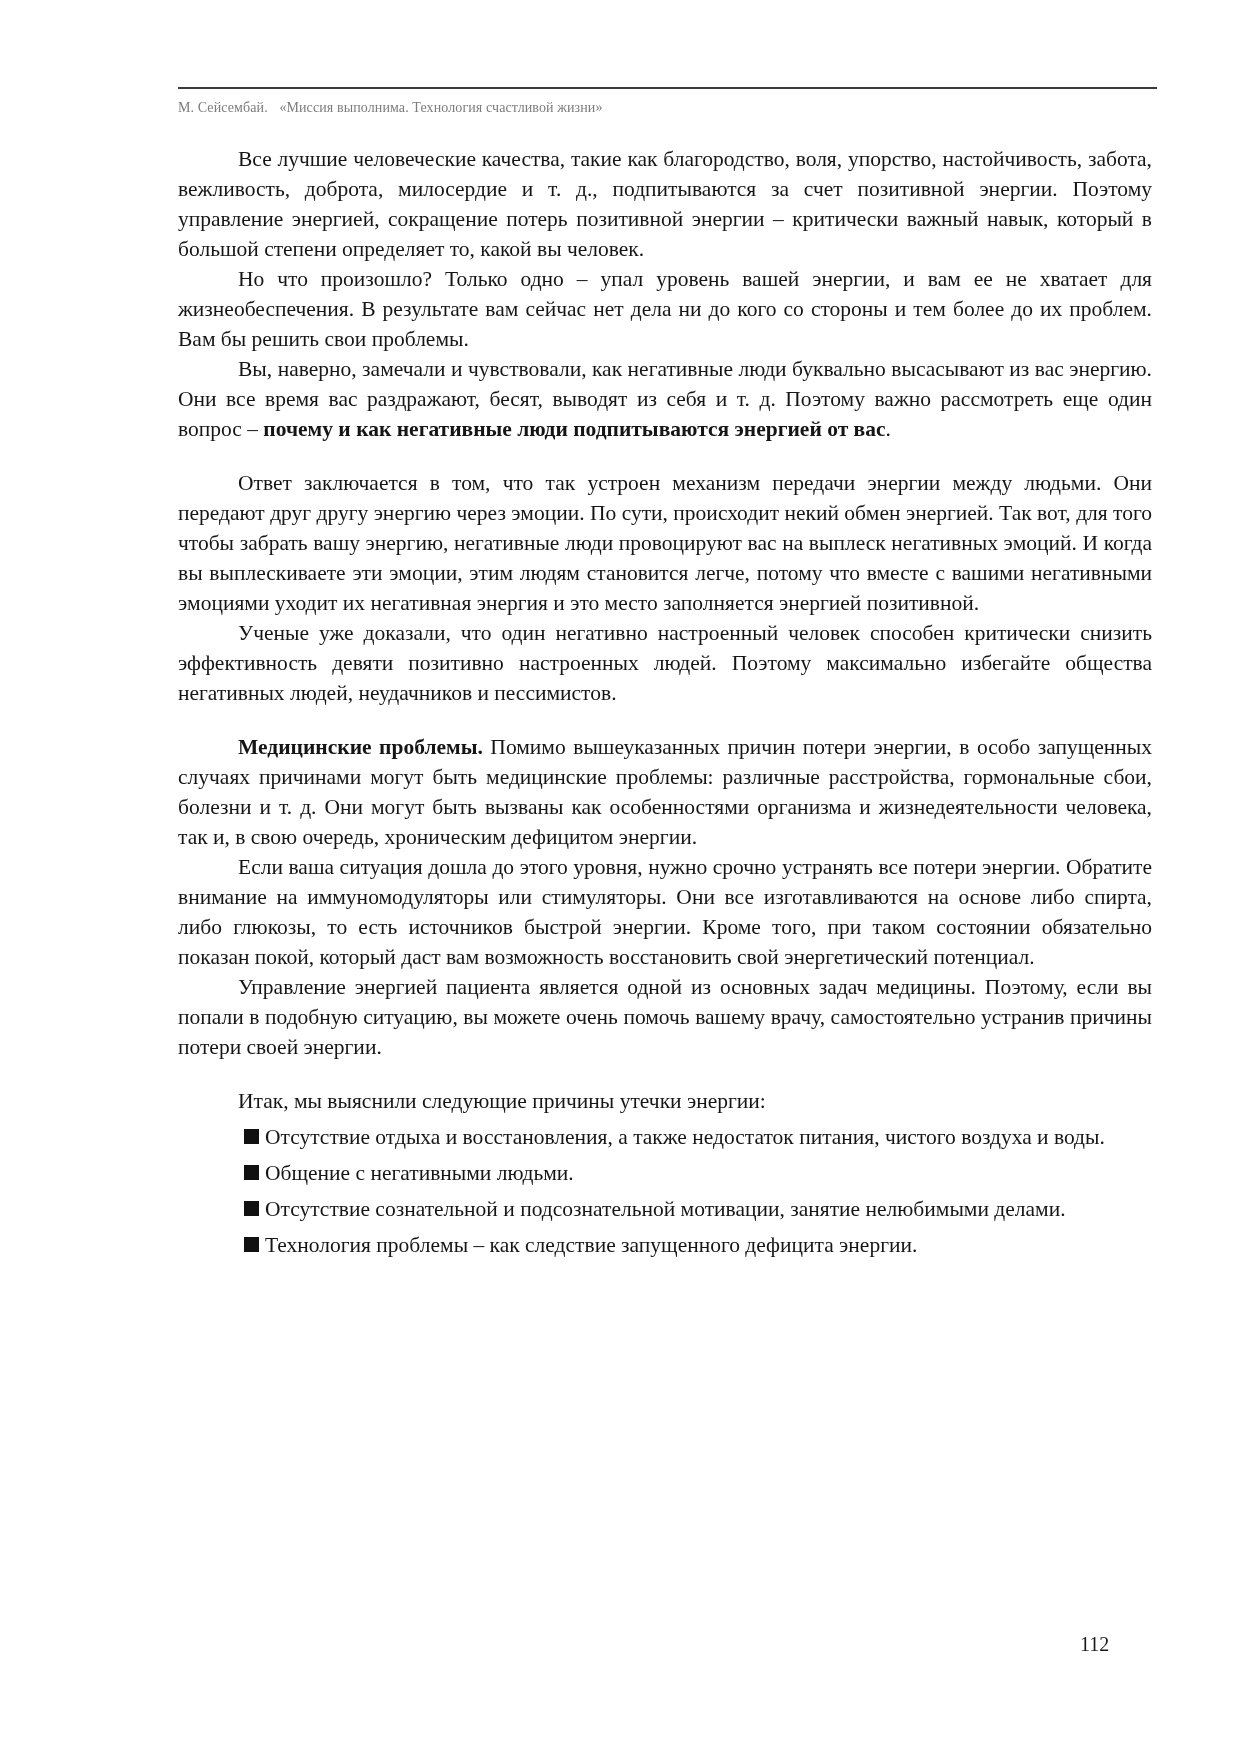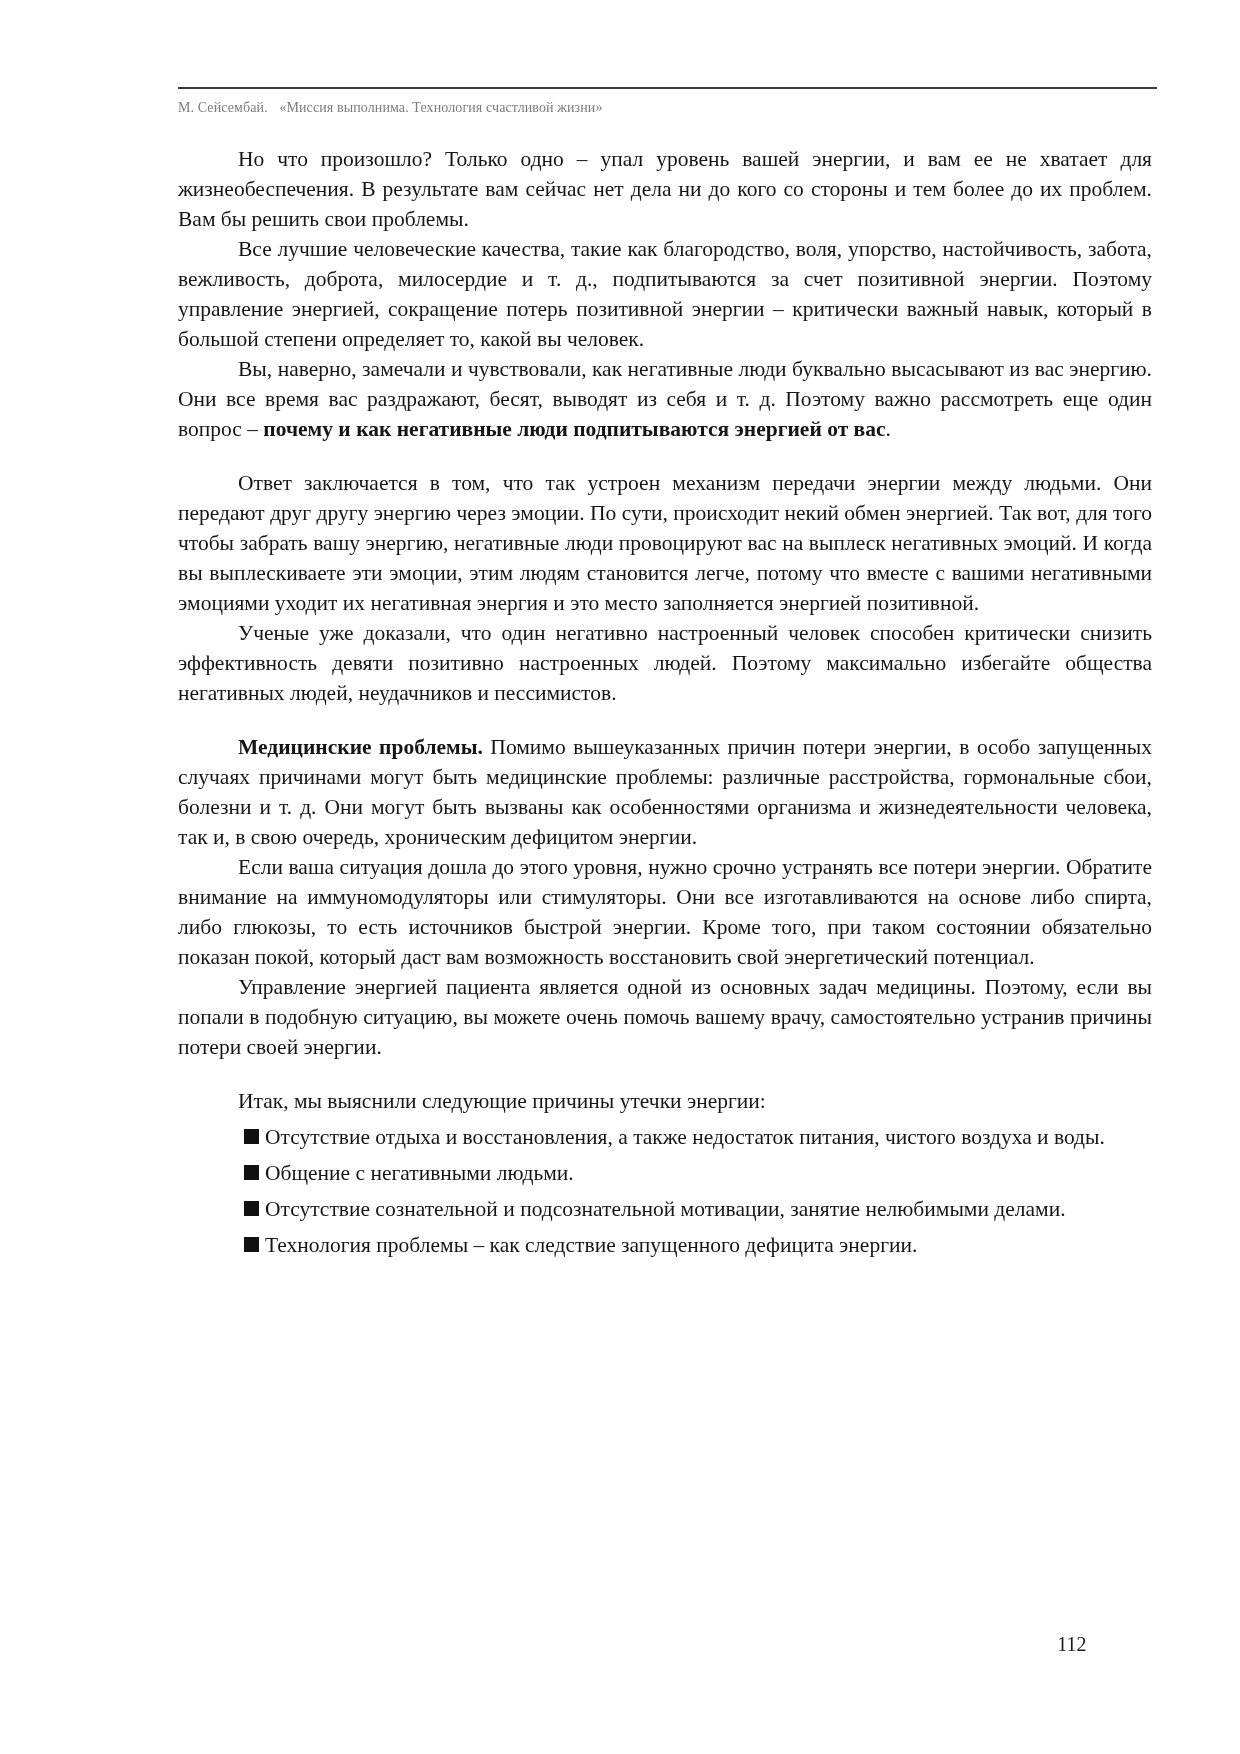--- a/index.html
+++ b/index.html
@@ -22,38 +22,38 @@
   }
   .body-text p { margin: 0; text-indent: 60px; }
   .body-text p.gap { margin-top: 24px; }
   .body-text b { font-weight: bold; }
   .body-text .list-item { margin: 6px; text-indent: 60px; }
   .bullet {
     display: inline-block; width: 15px; height: 15px; background: #111;
     margin-right: 6px; vertical-align: 0px; text-indent: 0;
   }
   .page-number {
-    position: absolute; left: 1052px; top: 1633px; width: 40px; text-align: center;
+    position: absolute; left: 1080px; top: 1633px; width: 40px; text-align: left;
     font-family: "Liberation Serif", serif; font-size: 20px; color: #1a1a1a;
   }
 </style>
 </head>
 <body>
 
 <div class="page">
 
   <div class="running-header">
     <span class="author">М. Сейсембай.</span>
     <span>«Миссия выполнима. Технология счастливой жизни»</span>
   </div>
   <div class="header-rule"></div>
 
   <div class="body-text">
+    <p>Все лучшие человеческие качества, такие как благородство, воля, упорство, настойчивость, забота, вежливость, доброта, милосердие и т. д., подпитываются за счет позитивной энергии. Поэтому управление энергией, сокращение потерь позитивной энергии – критически важный навык, который в большой степени определяет то, какой вы человек.</p>
     <p>Но что произошло? Только одно – упал уровень вашей энергии, и вам ее не хватает для жизнеобеспечения. В результате вам сейчас нет дела ни до кого со стороны и тем более до их проблем. Вам бы решить свои проблемы.</p>
-    <p>Все лучшие человеческие качества, такие как благородство, воля, упорство, настойчивость, забота, вежливость, доброта, милосердие и т. д., подпитываются за счет позитивной энергии. Поэтому управление энергией, сокращение потерь позитивной энергии – критически важный навык, который в большой степени определяет то, какой вы человек.</p>
     <p><span>Вы, наверно, замечали и чувствовали, как негативные люди буквально высасывают из вас энергию. Они все время вас раздражают, бесят, выводят из себя и т. д. Поэтому важно рассмотреть еще один вопрос – </span><b>почему и как негативные люди подпитываются энергией от вас</b><span>.</span></p>
 
     <p class="gap">Ответ заключается в том, что так устроен механизм передачи энергии между людьми. Они передают друг другу энергию через эмоции. По сути, происходит некий обмен энергией. Так вот, для того чтобы забрать вашу энергию, негативные люди провоцируют вас на выплеск негативных эмоций. И когда вы выплескиваете эти эмоции, этим людям становится легче, потому что вместе с вашими негативными эмоциями уходит их негативная энергия и это место заполняется энергией позитивной.</p>
     <p>Ученые уже доказали, что один негативно настроенный человек способен критически снизить эффективность девяти позитивно настроенных людей. Поэтому максимально избегайте общества негативных людей, неудачников и пессимистов.</p>
 
     <p class="gap"><b>Медицинские проблемы.</b><span> Помимо вышеуказанных причин потери энергии, в особо запущенных случаях причинами могут быть медицинские проблемы: различные расстройства, гормональные сбои, болезни и т. д. Они могут быть вызваны как особенностями организма и жизнедеятельности человека, так и, в свою очередь, хроническим дефицитом энергии.</span></p>
     <p>Если ваша ситуация дошла до этого уровня, нужно срочно устранять все потери энергии. Обратите внимание на иммуномодуляторы или стимуляторы. Они все изготавливаются на основе либо спирта, либо глюкозы, то есть источников быстрой энергии. Кроме того, при таком состоянии обязательно показан покой, который даст вам возможность восстановить свой энергетический потенциал.</p>
     <p>Управление энергией пациента является одной из основных задач медицины. Поэтому, если вы попали в подобную ситуацию, вы можете очень помочь вашему врачу, самостоятельно устранив причины потери своей энергии.</p>
 
     <p class="gap">Итак, мы выяснили следующие причины утечки энергии:</p>

